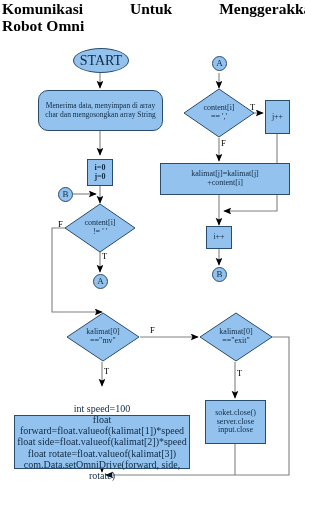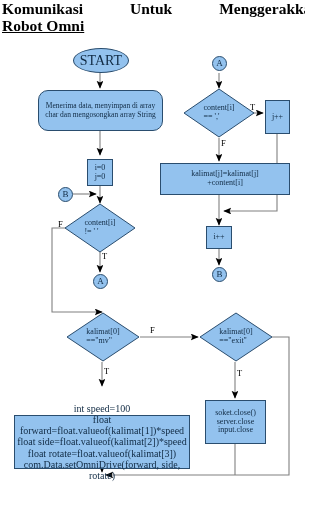--- a/index.html
+++ b/index.html
@@ -32,21 +32,20 @@
     color: #000000;
     letter-spacing: 0px;
     white-space: pre-line;
     text-align: justify;
     text-align-last: justify;
   }
   #title .ln2 {
     display: block;
     text-align: center;
     text-align-last: left;
-    text-decoration: underline;
   }
   svg#wires {
     position: absolute;
     left: 0;
     top: 0;
     width: 305px;
     height: 509px;
     pointer-events: none;
   }
   .node {
@@ -84,20 +83,21 @@
   }
   .dia-label {
     position: absolute;
     left: 0;
     top: 0;
     width: 100%;
     height: 100%;
     display: flex;
     align-items: center;
     justify-content: center;
+    text-align: center;
     line-height: 1.1;
     color: #102a43;
     pointer-events: none;
   }
   .edge-label {
     position: absolute;
     font-size: 8.5px;
     color: #000000;
     line-height: 1;
   }
@@ -160,21 +160,21 @@
   </svg>
 
   <div class="node term t-10" style="left:73px; top:48px; width:56px; height:25px;">
     <span>START</span>
   </div>
 
   <div class="node proc t-75" style="left:38px; top:90px; width:125px; height:41px; padding:2px 3px; white-space:pre-line;border-radius:10px;">
     <span>Menerima data, menyimpan di array char dan mengosongkan array String</span>
   </div>
 
-  <div class="node proc t-8" style="left:87px; top:159px; width:26px; height:27px; white-space:pre-line;">
+  <div class="node proc t-8" style="left:87px; top:159px; width:26px; height:27px; white-space:pre-line;font-weight:bold;">
     <span>i=0
 j=0</span>
   </div>
 
   <div class="node conn" style="left:58px; top:187px; width:15px; height:15px;">
     <span>B</span>
   </div>
 
   <div class="dia-wrap" style="left:64px; top:203px; width:72px; height:50px;">
     <svg width="72" height="50" viewBox="0 0 72 50">

